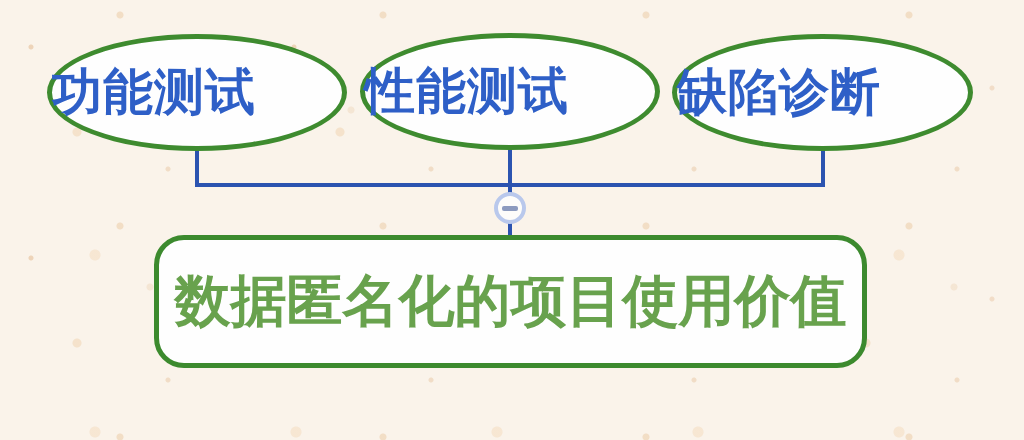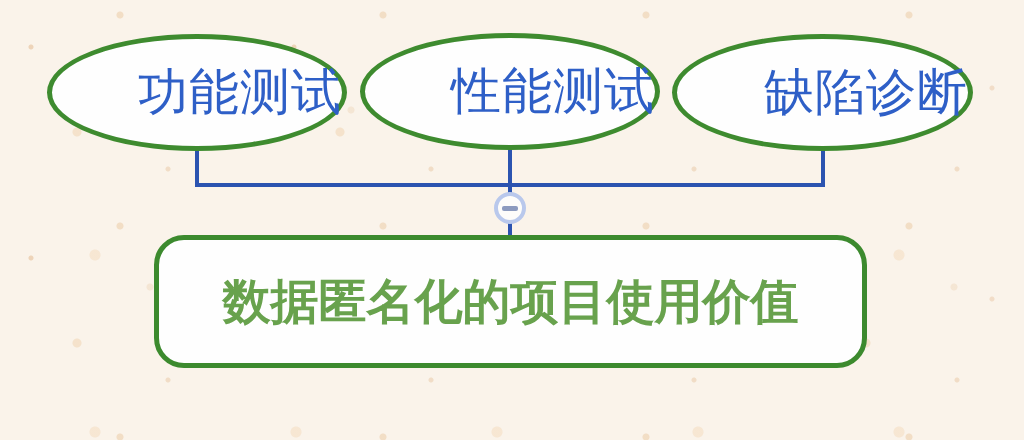--- a/index.html
+++ b/index.html
@@ -24,23 +24,23 @@
     font-family:"Liberation Sans", sans-serif;
   }
   .connector-svg{position:absolute;left:0;top:0;width:1024px;height:440px;}
   .ellipse-node{
     position:absolute;
     width:300px;height:117px;
     background:#fefefe;
     border:5px solid #3e8b2f;
     border-radius:50%;
     box-sizing:border-box;
-    display:flex;align-items:center;justify-content:flex-end;
+    display:flex;align-items:center;justify-content:flex-start;
     color:#2e5fc7;
-    font-size:50px;font-weight:normal;
+    font-size:50px;font-weight:bold;
     letter-spacing:1px;
     cursor:default;
   }
   .node-func  {left:47px; top:34px;}
   .node-perf  {left:360px;top:33px;}
   .node-defect{left:672px;top:34px;width:301px;}
   .collapse-btn{
     position:absolute;
     left:494px;top:192px;
     width:32px;height:32px;
@@ -58,21 +58,21 @@
   .root-node{
     position:absolute;
     left:154px;top:235px;
     width:713px;height:133px;
     box-sizing:border-box;
     background:#fefefe;
     border:5px solid #3c8a2e;
     border-radius:30px;
     display:flex;align-items:center;justify-content:center;
     color:#68a24d;
-    font-size:48px;font-weight:bold;
+    font-size:56px;font-weight:bold;
     font-family:"DejaVu Serif", serif;
     letter-spacing:0px;
     cursor:default;
   }
 </style>
 </head>
 <body>
 
 <div class="canvas">
 

